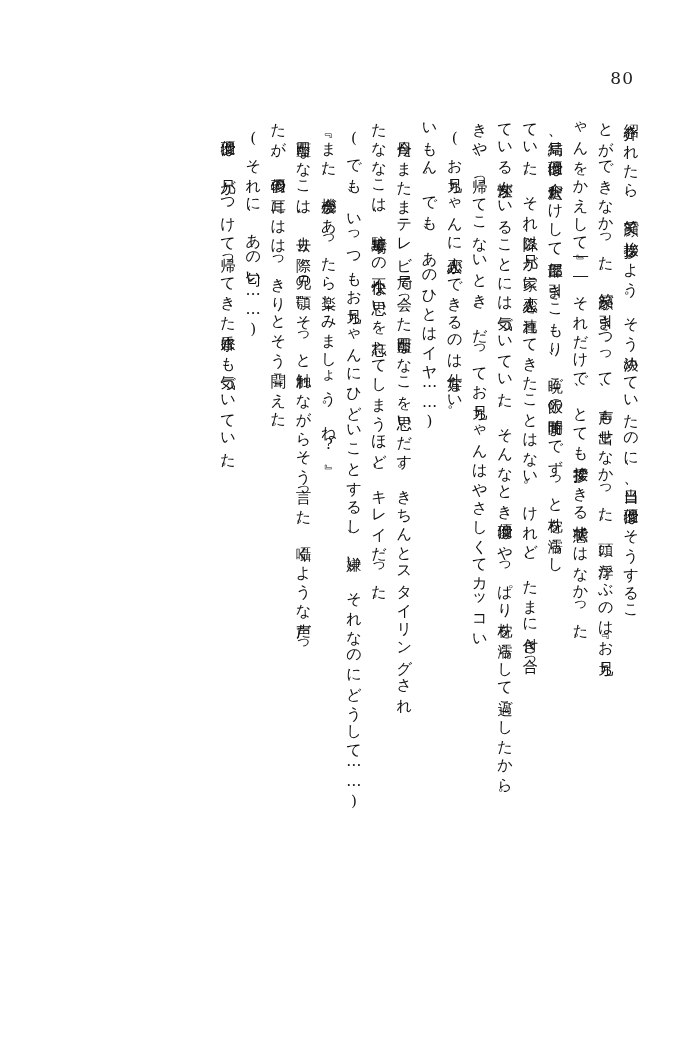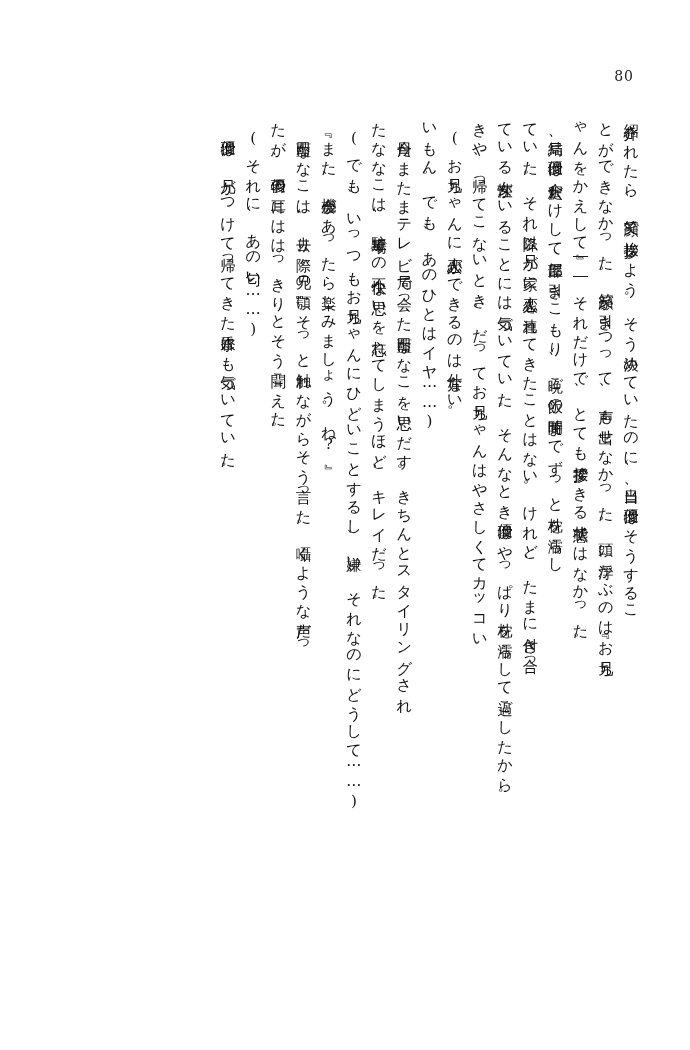--- a/index.html
+++ b/index.html
@@ -21,21 +21,21 @@
     height: 1050px;
     box-sizing: border-box;
     background: #ffffff;
   }
 
   
   .page-number {
     position: absolute;
     top: 68px;
     right: 56px;
-    font-size: 14px;
+    font-size: 17px;
     letter-spacing: 1px;
     color: #222;
     font-family: "DejaVu Serif", "Liberation Serif", serif;
   }
 
   
   .text-block {
     position: absolute;
     top: 112px;
     right: 52px;

